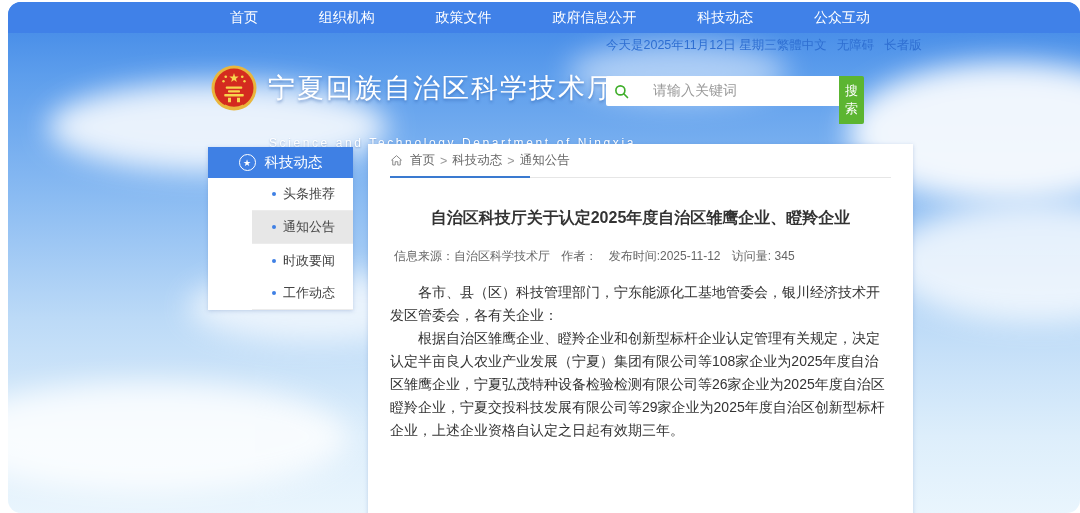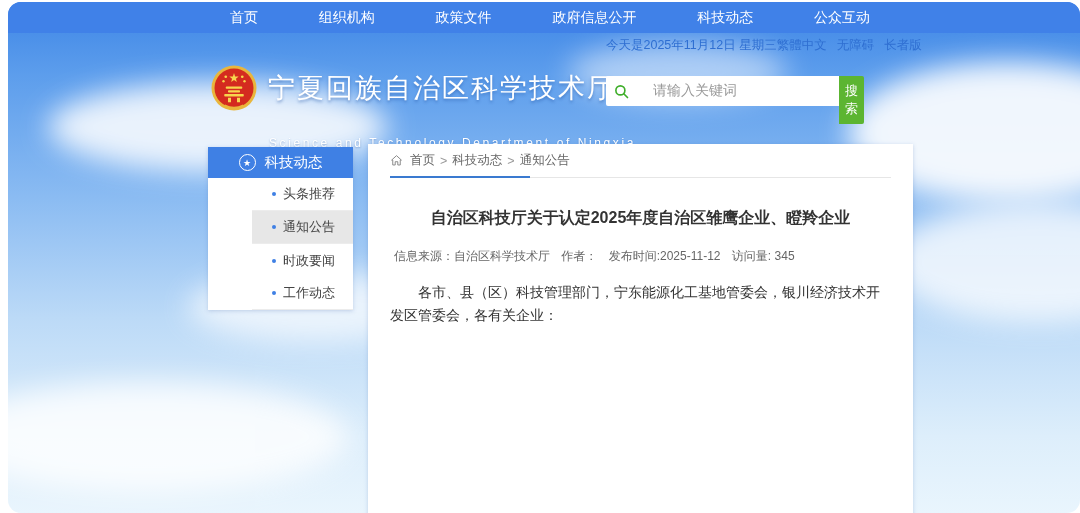--- a/index.html
+++ b/index.html
@@ -173,16 +173,17 @@
 
     <div class="art-meta">
       <span>信息来源：自治区科学技术厅</span>
       <span>作者：</span>
       <span>发布时间:2025-11-12</span>
       <span>访问量: 345</span>
     </div>
 
     <div class="art-body">
       <p>各市、县（区）科技管理部门，宁东能源化工基地管委会，银川经济技术开发区管委会，各有关企业：</p>
+      <p>根据自治区雏鹰企业、瞪羚企业和创新型标杆企业认定管理有关规定，决定认定半亩良人农业产业发展（宁夏）集团有限公司等108家企业为2025年度自治区雏鹰企业，宁夏弘茂特种设备检验检测有限公司等26家企业为2025年度自治区瞪羚企业，宁夏交投科技发展有限公司等29家企业为2025年度自治区创新型标杆企业，上述企业资格自认定之日起有效期三年。</p>
     </div>
 
   </div>
 </div>
 
 </body></html>

